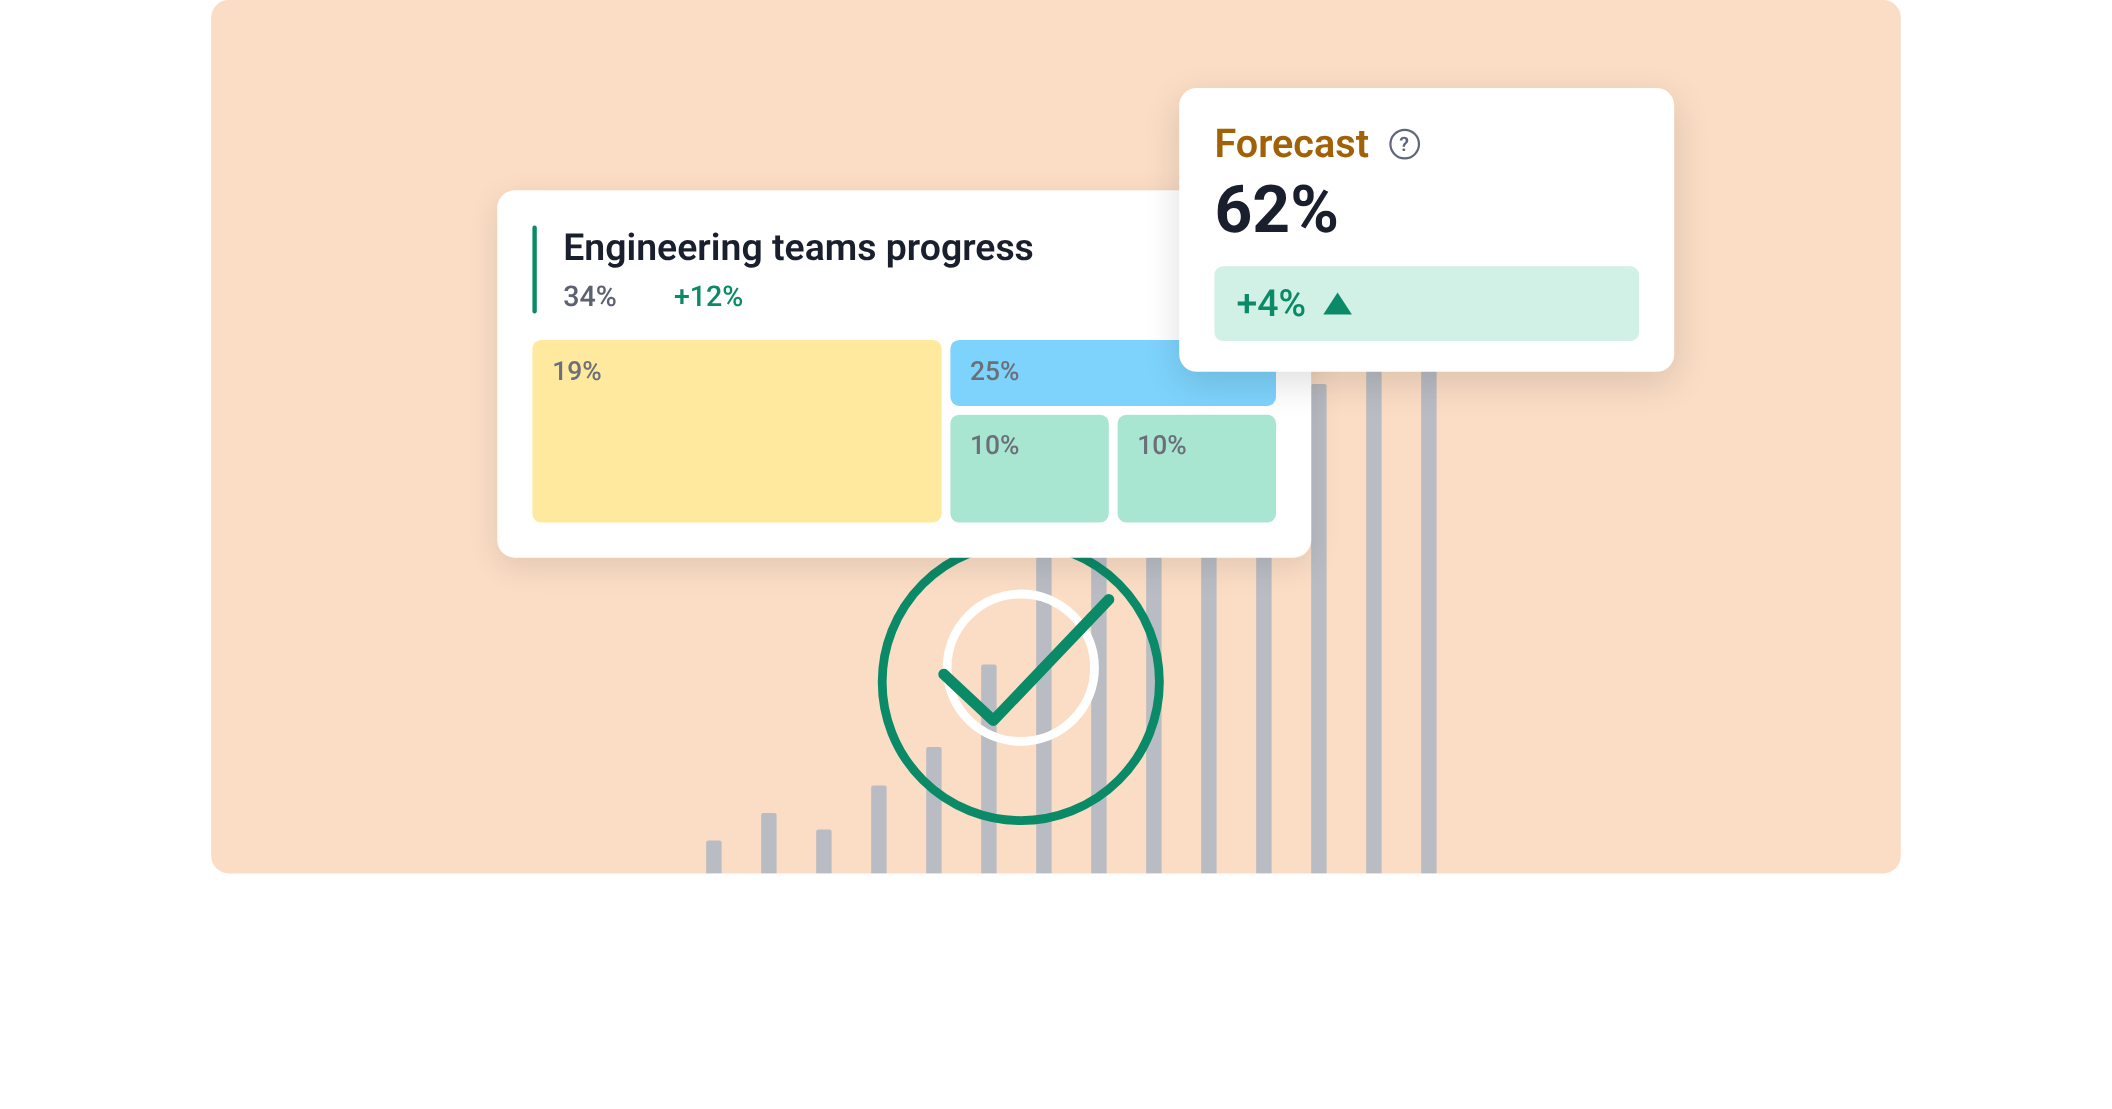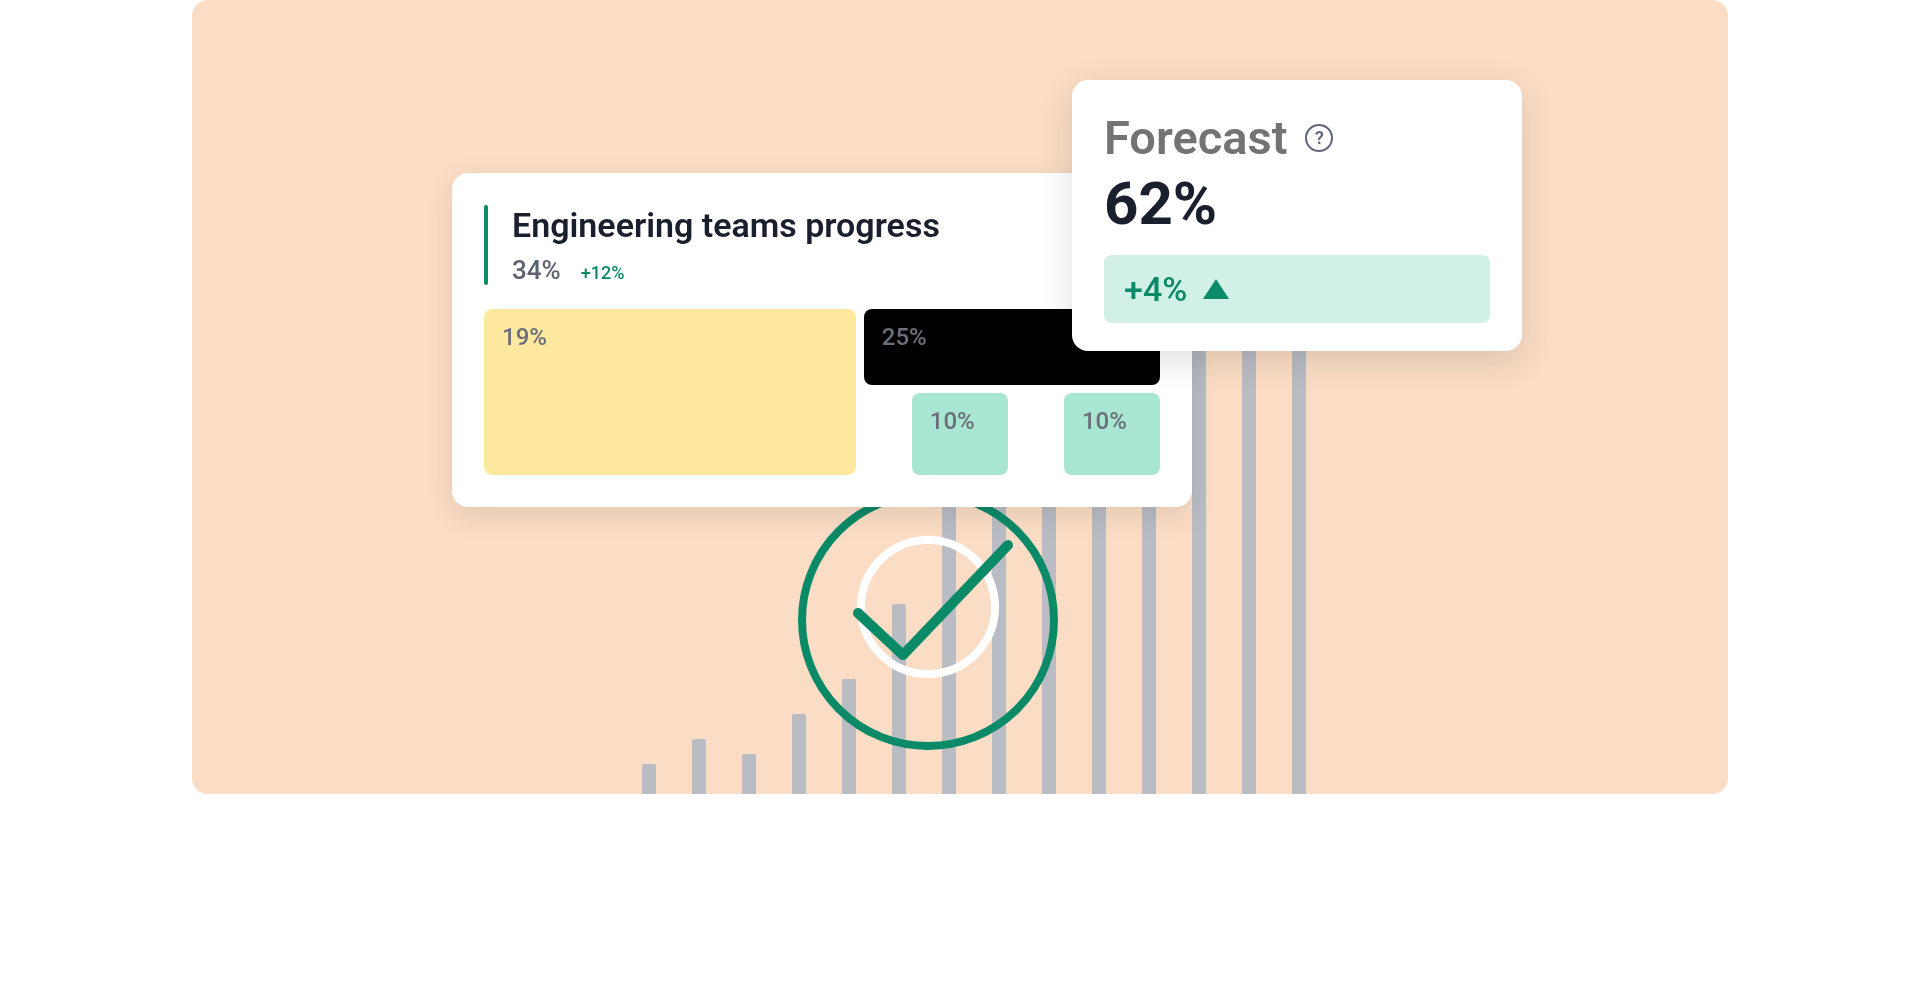--- a/index.html
+++ b/index.html
@@ -101,23 +101,24 @@
       display: flex;
       gap: 20px;
       align-items: baseline;
     }
     .progress-percent {
       font-size: 26px;
       color: #5c6270;
       font-weight: 500;
     }
     .progress-delta {
-      font-size: 18px;
+      font-size: 26px;
       color: #0b8a68;
       font-weight: 500;
+      margin-left: 32px;
     }
     .treemap {
       display: flex;
       gap: 8px;
       height: 166px;
     }
     .treemap-left {
       flex: 0 0 55%;
     }
     .treemap-right {
@@ -136,48 +137,47 @@
       padding: 14px 18px;
       font-size: 24px;
       font-weight: 500;
       color: #6b6f7a;
     }
     .tile-yellow {
       background: #ffe99e;
       height: 100%;
     }
     .tile-pink {
-      background: #000000;
-      height: 76px;
+      background: #7dd3fc;
+      height: 60px;
     }
     .tile-mint {
       background: #a9e6d1;
       flex: 1;
-      margin-left: 48px;
     }
     .forecast-card {
       position: absolute;
       left: 880px;
       top: 80px;
       width: 450px;
       background: #ffffff;
       border-radius: 16px;
       box-shadow: 0 10px 34px rgba(0,0,0,0.13);
       padding: 30px 32px 28px;
     }
     .forecast-header {
       display: flex;
       align-items: center;
       gap: 18px;
       margin-bottom: 6px;
     }
     .forecast-title {
-      font-size: 47px;
+      font-size: 36px;
       font-weight: 600;
-      color: #737373;
+      color: #a16207;
     }
     .help-icon {
       width: 28px;
       height: 28px;
       border: 2.5px solid #60667a;
       border-radius: 50%;
       display: flex;
       align-items: center;
       justify-content: center;
       font-size: 18px;

